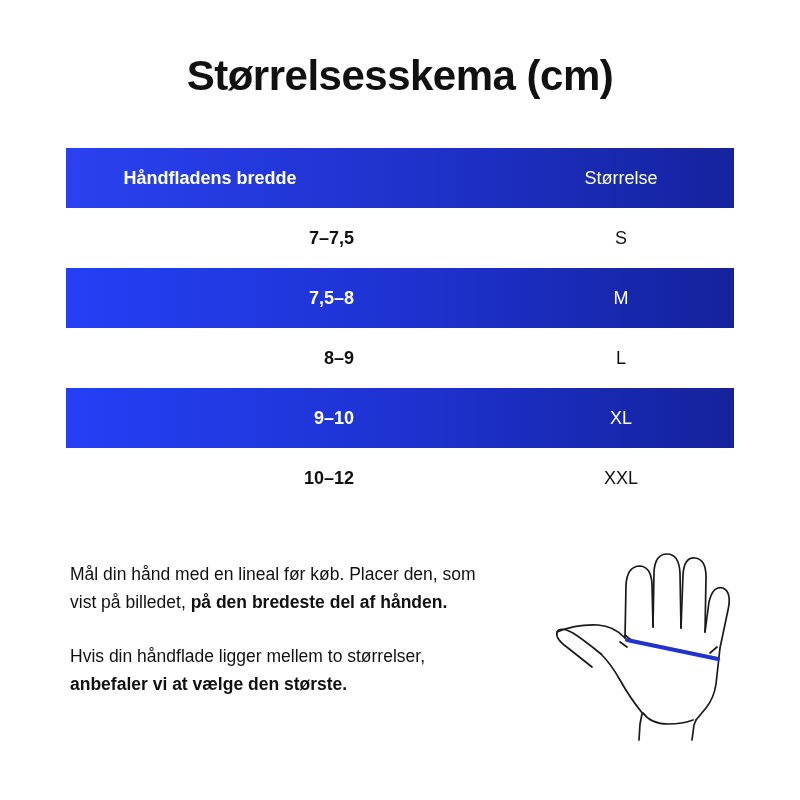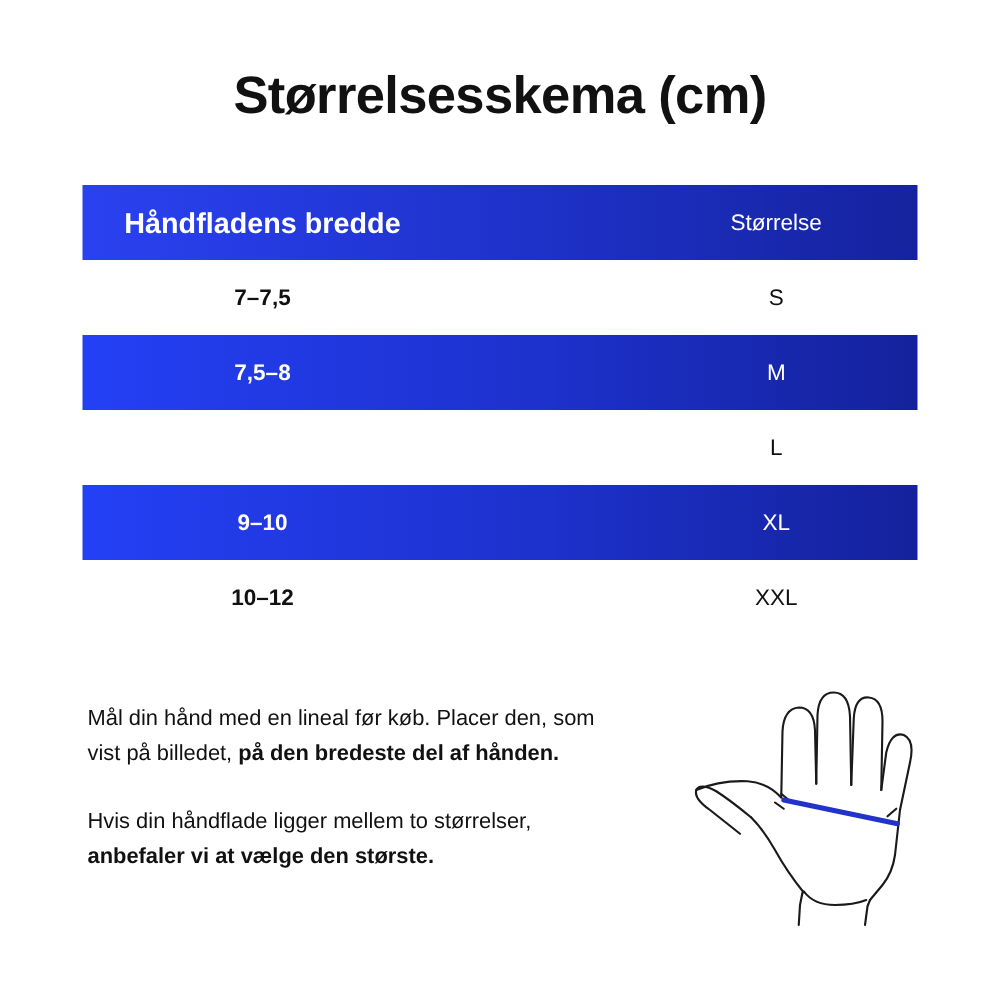--- a/index.html
+++ b/index.html
@@ -59,27 +59,27 @@
 
   .table-row.plain {
     background: #ffffff;
     color: #111111;
   }
 
   .cell-width {
     position: absolute;
     left: 0;
     width: 288px;
-    text-align: center;
+    text-align: right;
     font-size: 18px;
     font-weight: bold;
   }
 
   .table-row.header .cell-width {
-    font-size: 23px;
+    font-size: 18px;
     text-align: center;
   }
 
   .cell-size {
     position: absolute;
     left: 442px;
     width: 226px;
     text-align: center;
     font-size: 18px;
     font-weight: normal;
@@ -125,20 +125,21 @@
     <div class="cell-width">7–7,5</div>
     <div class="cell-size">S</div>
   </div>
 
   <div class="table-row highlight">
     <div class="cell-width">7,5–8</div>
     <div class="cell-size">M</div>
   </div>
 
   <div class="table-row plain">
+    <div class="cell-width">8–9</div>
     <div class="cell-size">L</div>
   </div>
 
   <div class="table-row highlight">
     <div class="cell-width">9–10</div>
     <div class="cell-size">XL</div>
   </div>
 
   <div class="table-row plain">
     <div class="cell-width">10–12</div>

